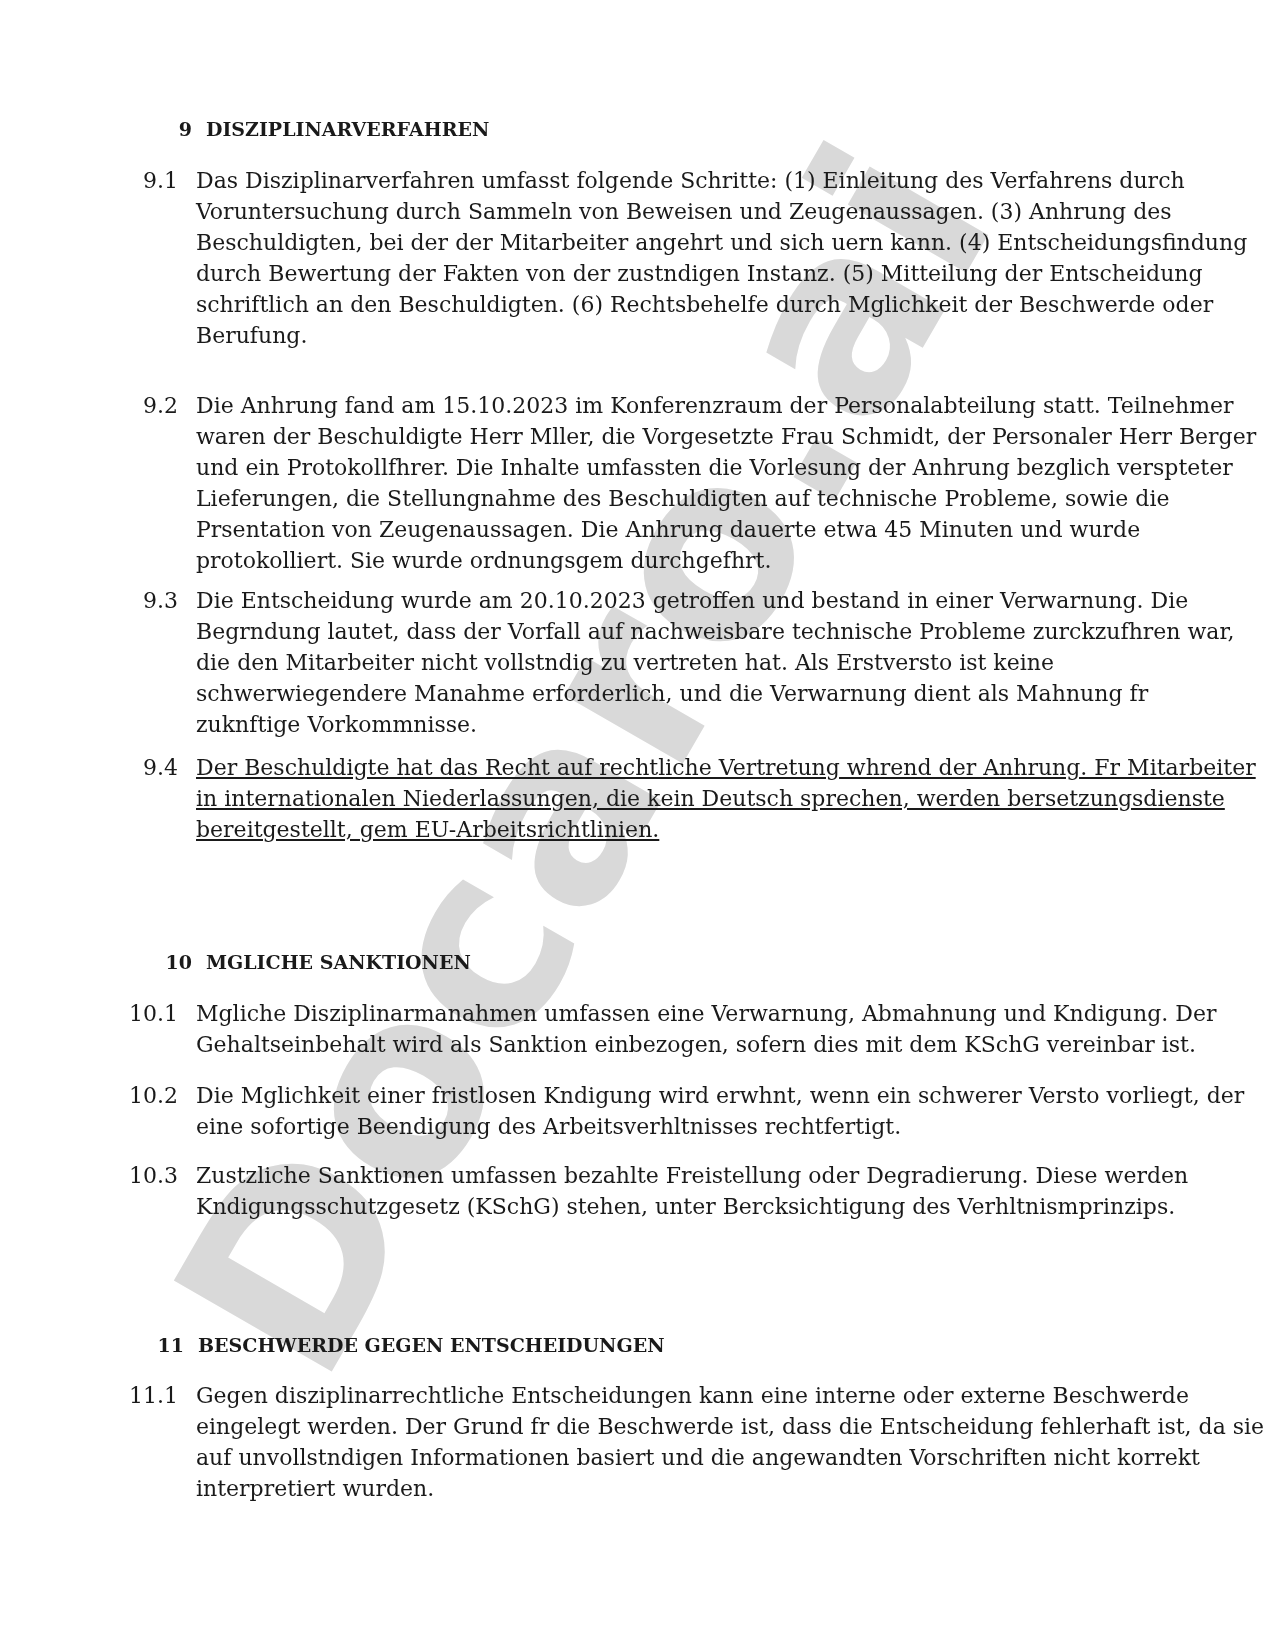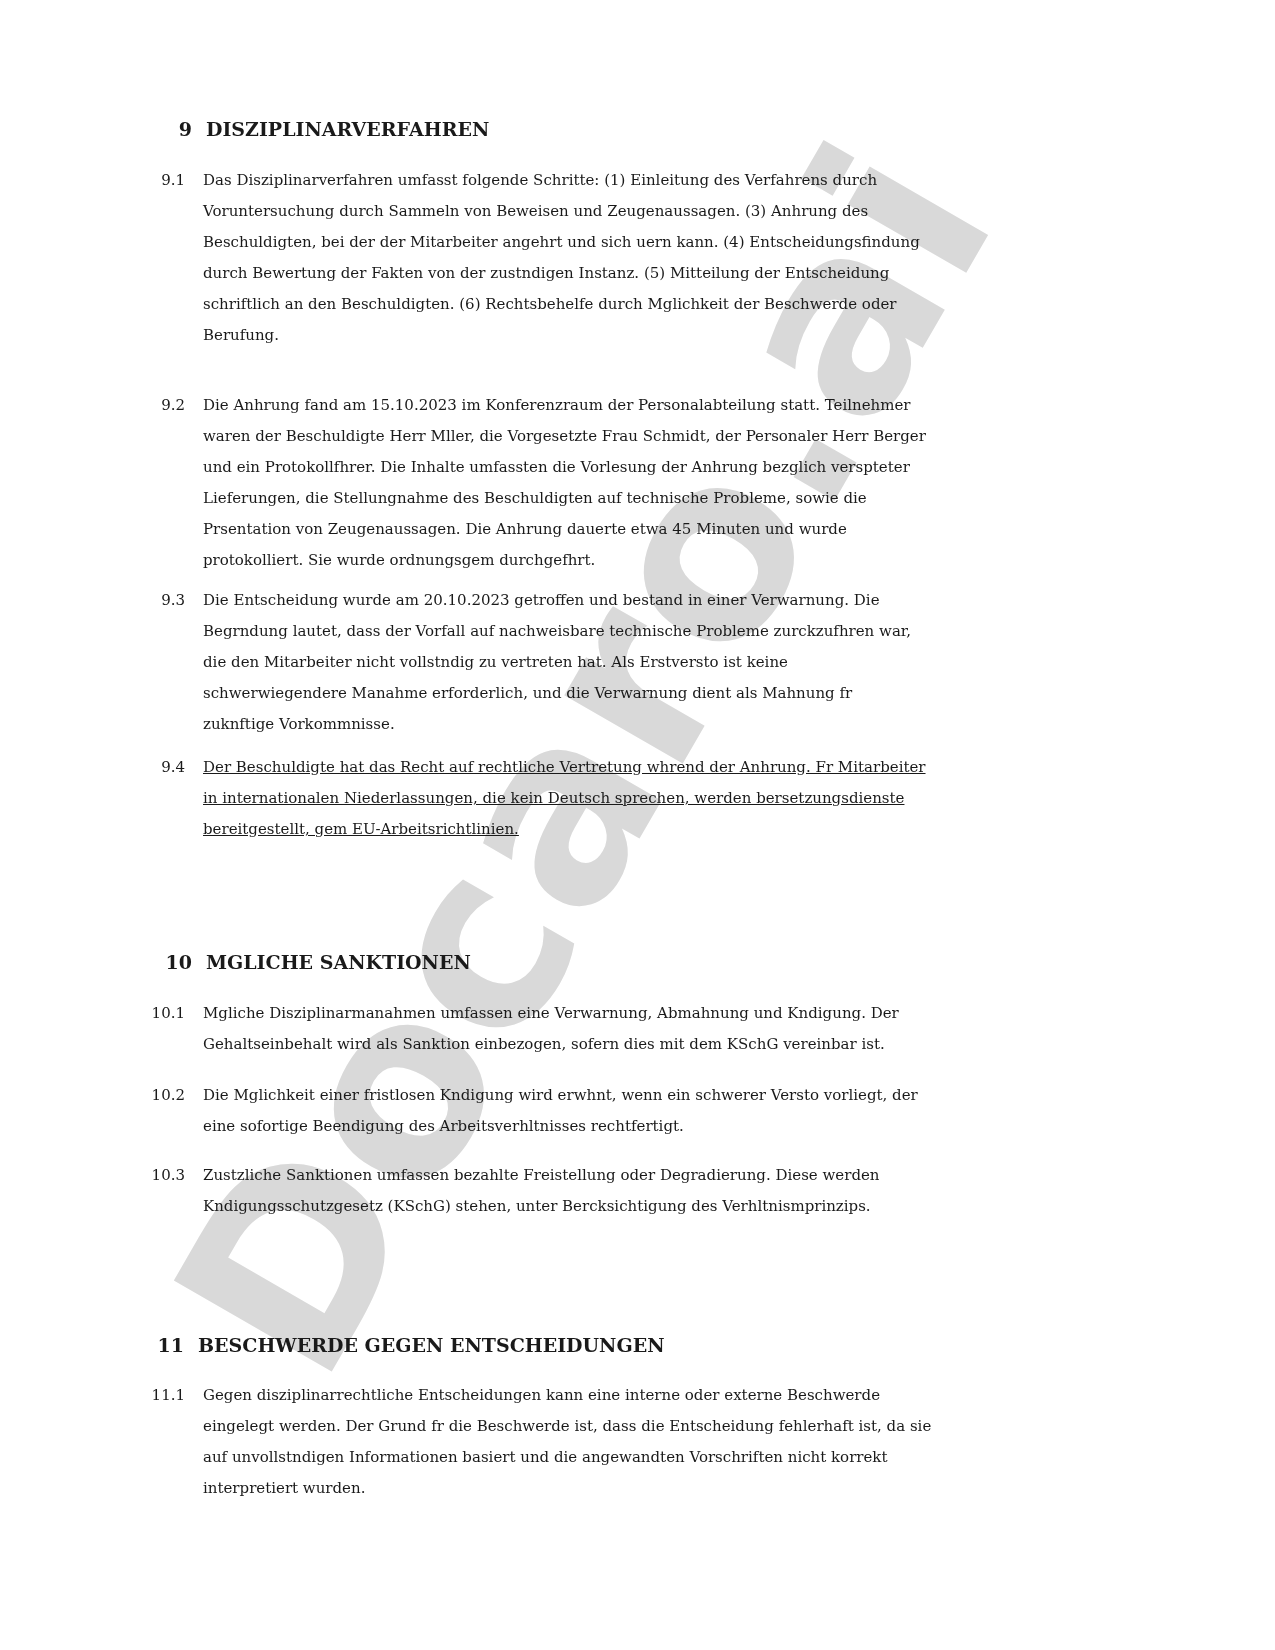--- a/index.html
+++ b/index.html
@@ -51,23 +51,23 @@
       white-space: nowrap;
     }
     .heading .num {
       position: absolute;
       width: 50px;
       text-align: right;
       left: -64px;
     }
     .para {
       position: absolute;
-      left: 203px;
+      left: 196px;
       width: 920px;
-      font-size: 15px;
+      font-size: 22px;
       line-height: 31px;
     }
     .para .num {
       position: absolute;
       left: -68px;
       width: 50px;
       text-align: right;
     }
     .line {
       display: block;

